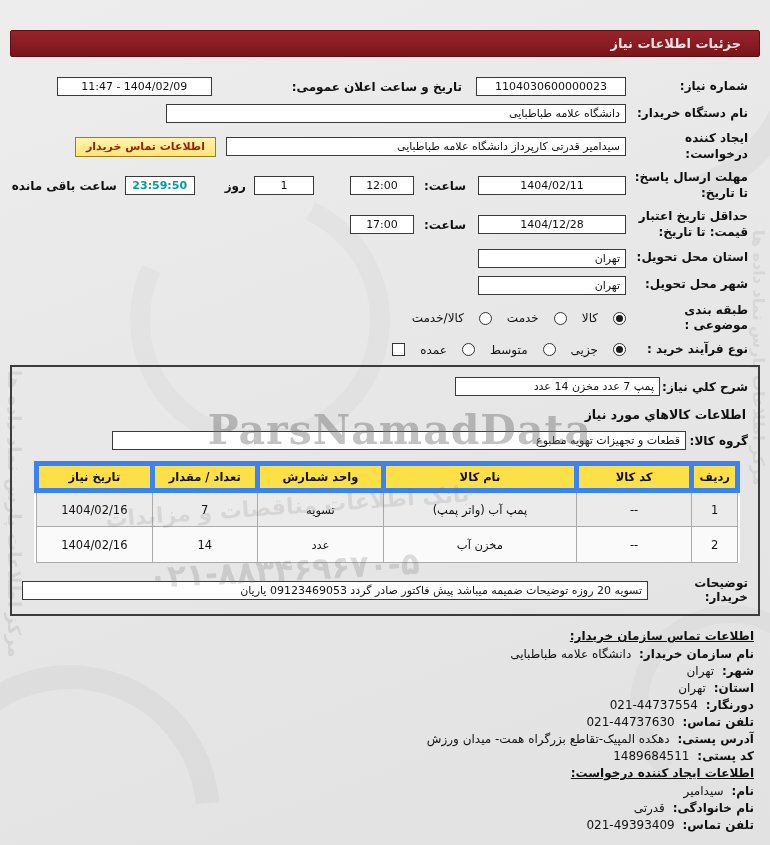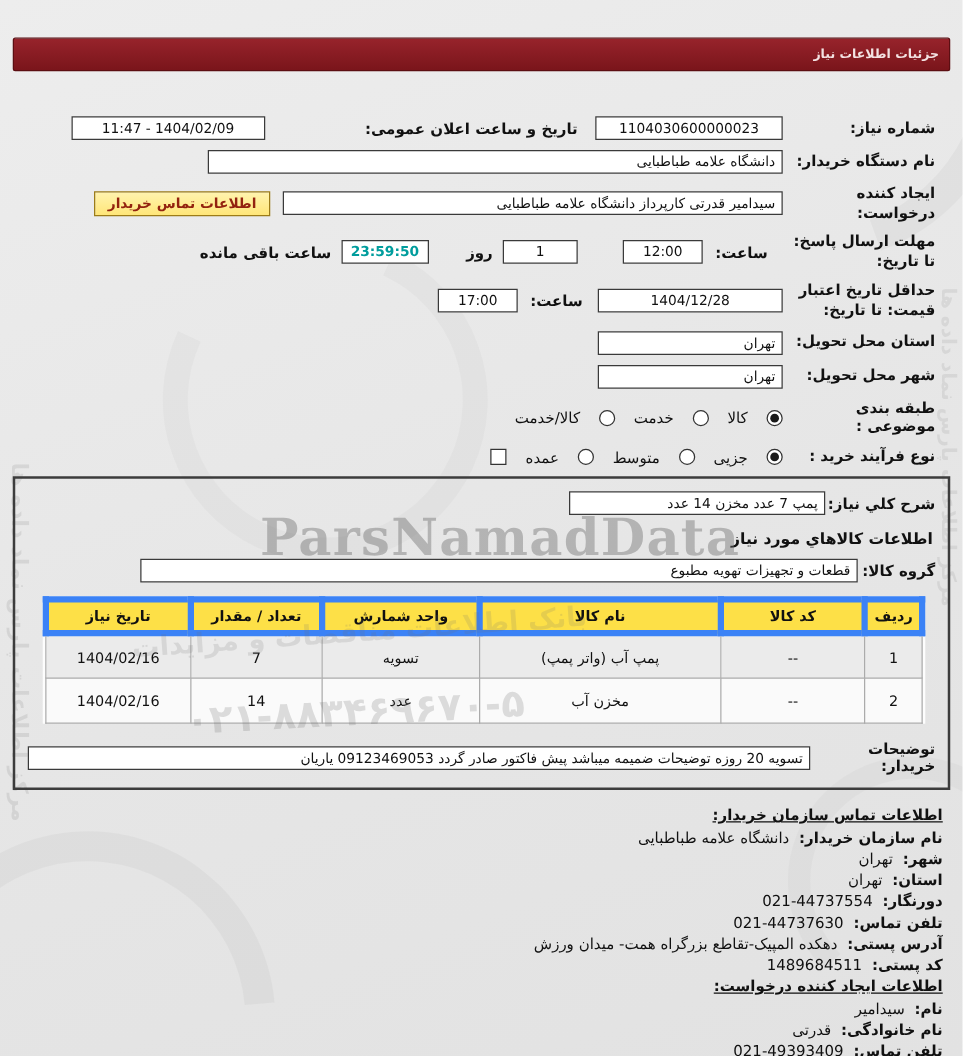--- a/index.html
+++ b/index.html
@@ -10,23 +10,23 @@
     font-size:12px;color:#111;direction:rtl;overflow:hidden;position:relative;
   }
   
   .swirl{position:absolute;border-radius:50%;z-index:1;pointer-events:none}
   .s1{width:320px;height:320px;top:-110px;right:-40px;border:26px solid rgba(130,130,130,.07);border-left-color:transparent;border-bottom-color:transparent;transform:rotate(25deg)}
   .s2{width:260px;height:260px;top:190px;right:380px;border:20px solid rgba(130,130,130,.06);border-top-color:transparent;transform:rotate(-20deg)}
   .s3{width:300px;height:300px;bottom:-120px;left:-80px;border:24px solid rgba(130,130,130,.07);border-right-color:transparent;transform:rotate(40deg)}
   .s4{width:200px;height:200px;bottom:40px;right:-60px;border:18px solid rgba(130,130,130,.06);border-bottom-color:transparent}
 
   .titlebar{
-    position:relative;z-index:2;margin:30px 10px 16px;height:27px;line-height:25px;
+    position:relative;z-index:2;margin:30px 10px 0;height:27px;line-height:25px;
     background:linear-gradient(#97232b,#7a151b);border:1px solid #5c0e12;border-radius:2px;
-    color:#f3e2e2;font-weight:bold;font-size:10px;padding:0 8px;
+    color:#f3e2e2;font-weight:bold;font-size:13px;padding:0 18px;
   }
 
   .form{position:relative;z-index:2;padding:20px 22px 0 10px}
   .frow{display:flex;align-items:center;margin-bottom:8px}
   .flabel{font-weight:bold;width:122px;flex:none;font-size:12px;line-height:1.3}
   .lbl{font-weight:bold;font-size:12px;white-space:nowrap}
   .inp{
     display:inline-block;background:#fff;border:1px solid #3a3a3a;height:19px;line-height:17px;
     padding:0 5px;font-size:11px;white-space:nowrap;overflow:hidden;flex:none;
   }
@@ -101,20 +101,21 @@
   </div>
 
   <div class="frow">
     <span class="flabel">ایجاد کننده درخواست:</span>
     <span class="inp w400">سیدامیر قدرتی کارپرداز دانشگاه علامه طباطبایی</span>
     <button class="btn-contact">اطلاعات تماس خریدار</button>
   </div>
 
   <div class="frow">
     <span class="flabel">مهلت ارسال پاسخ: تا تاریخ:</span>
+    <span class="inp w148 center ltr">1404/02/11</span>
     <span class="lbl mr12">ساعت:</span>
     <span class="inp w64 center ltr mr10">12:00</span>
     <span class="inp w60 center ltr mr36">1</span>
     <span class="lbl mr8">روز</span>
     <span class="inp w70 center ltr timer mr30">23:59:50</span>
     <span class="lbl mr8">ساعت باقی مانده</span>
   </div>
 
   <div class="frow">
     <span class="flabel">حداقل تاریخ اعتبار قیمت: تا تاریخ:</span>

